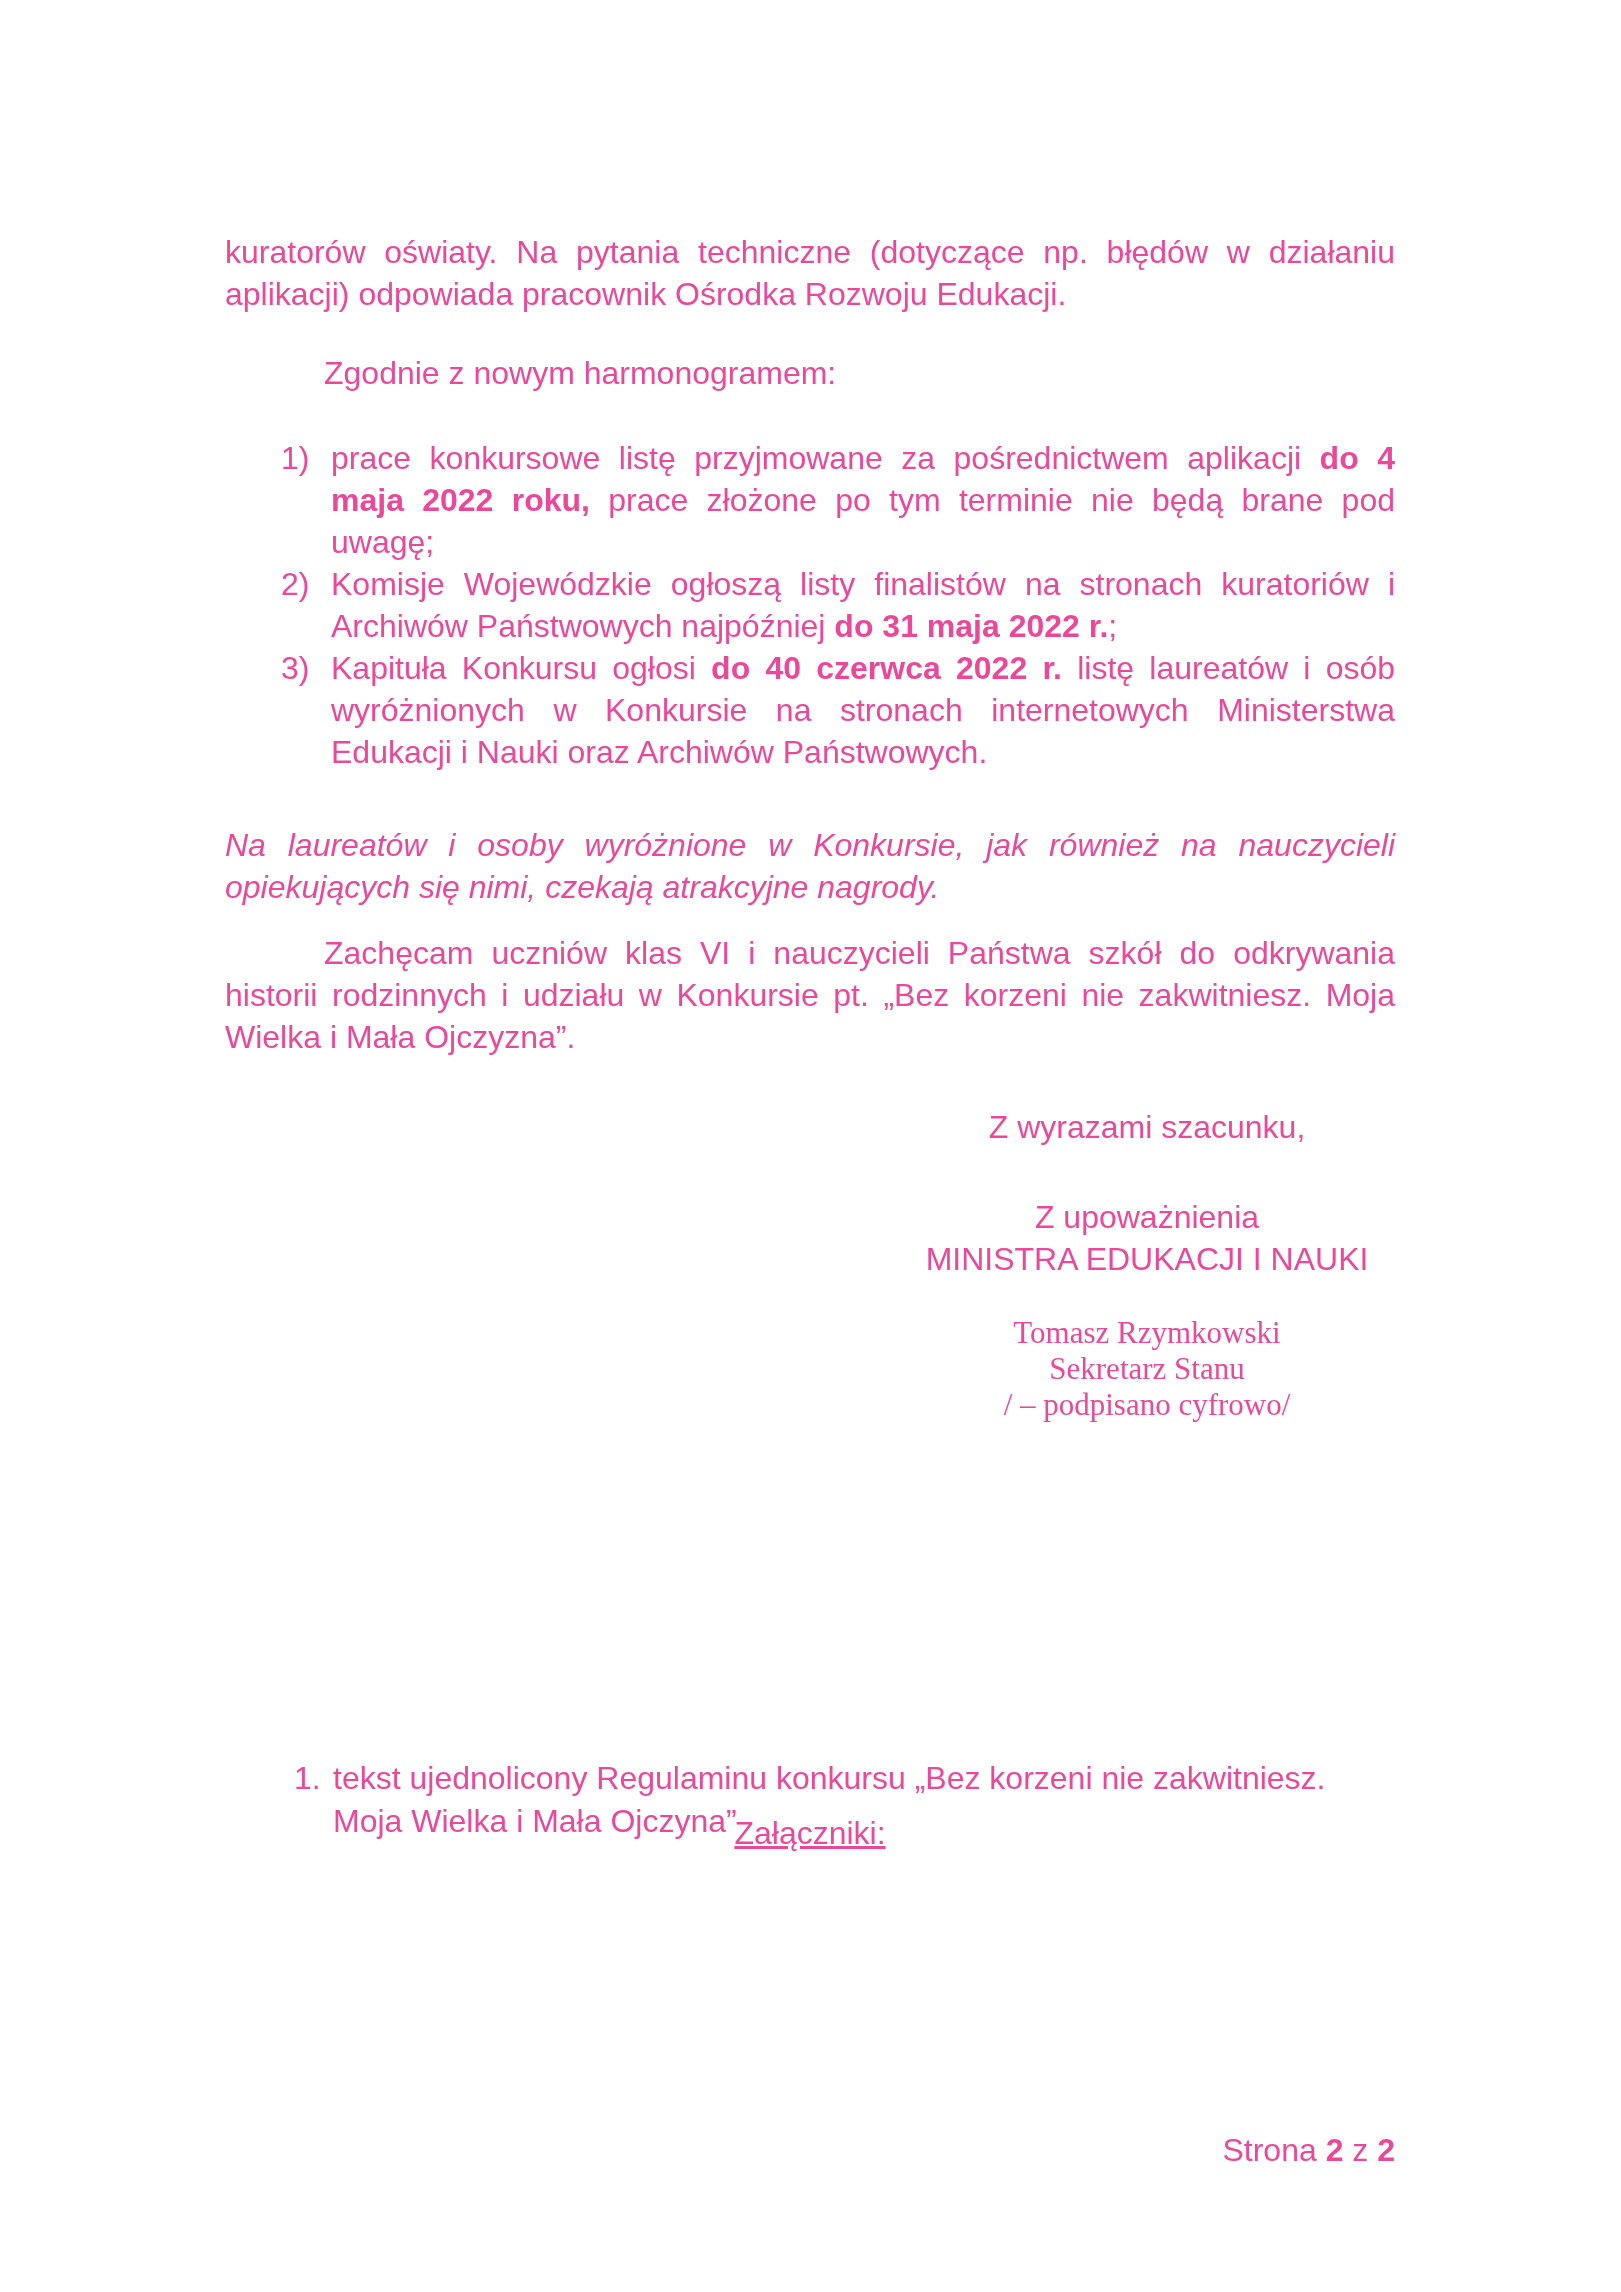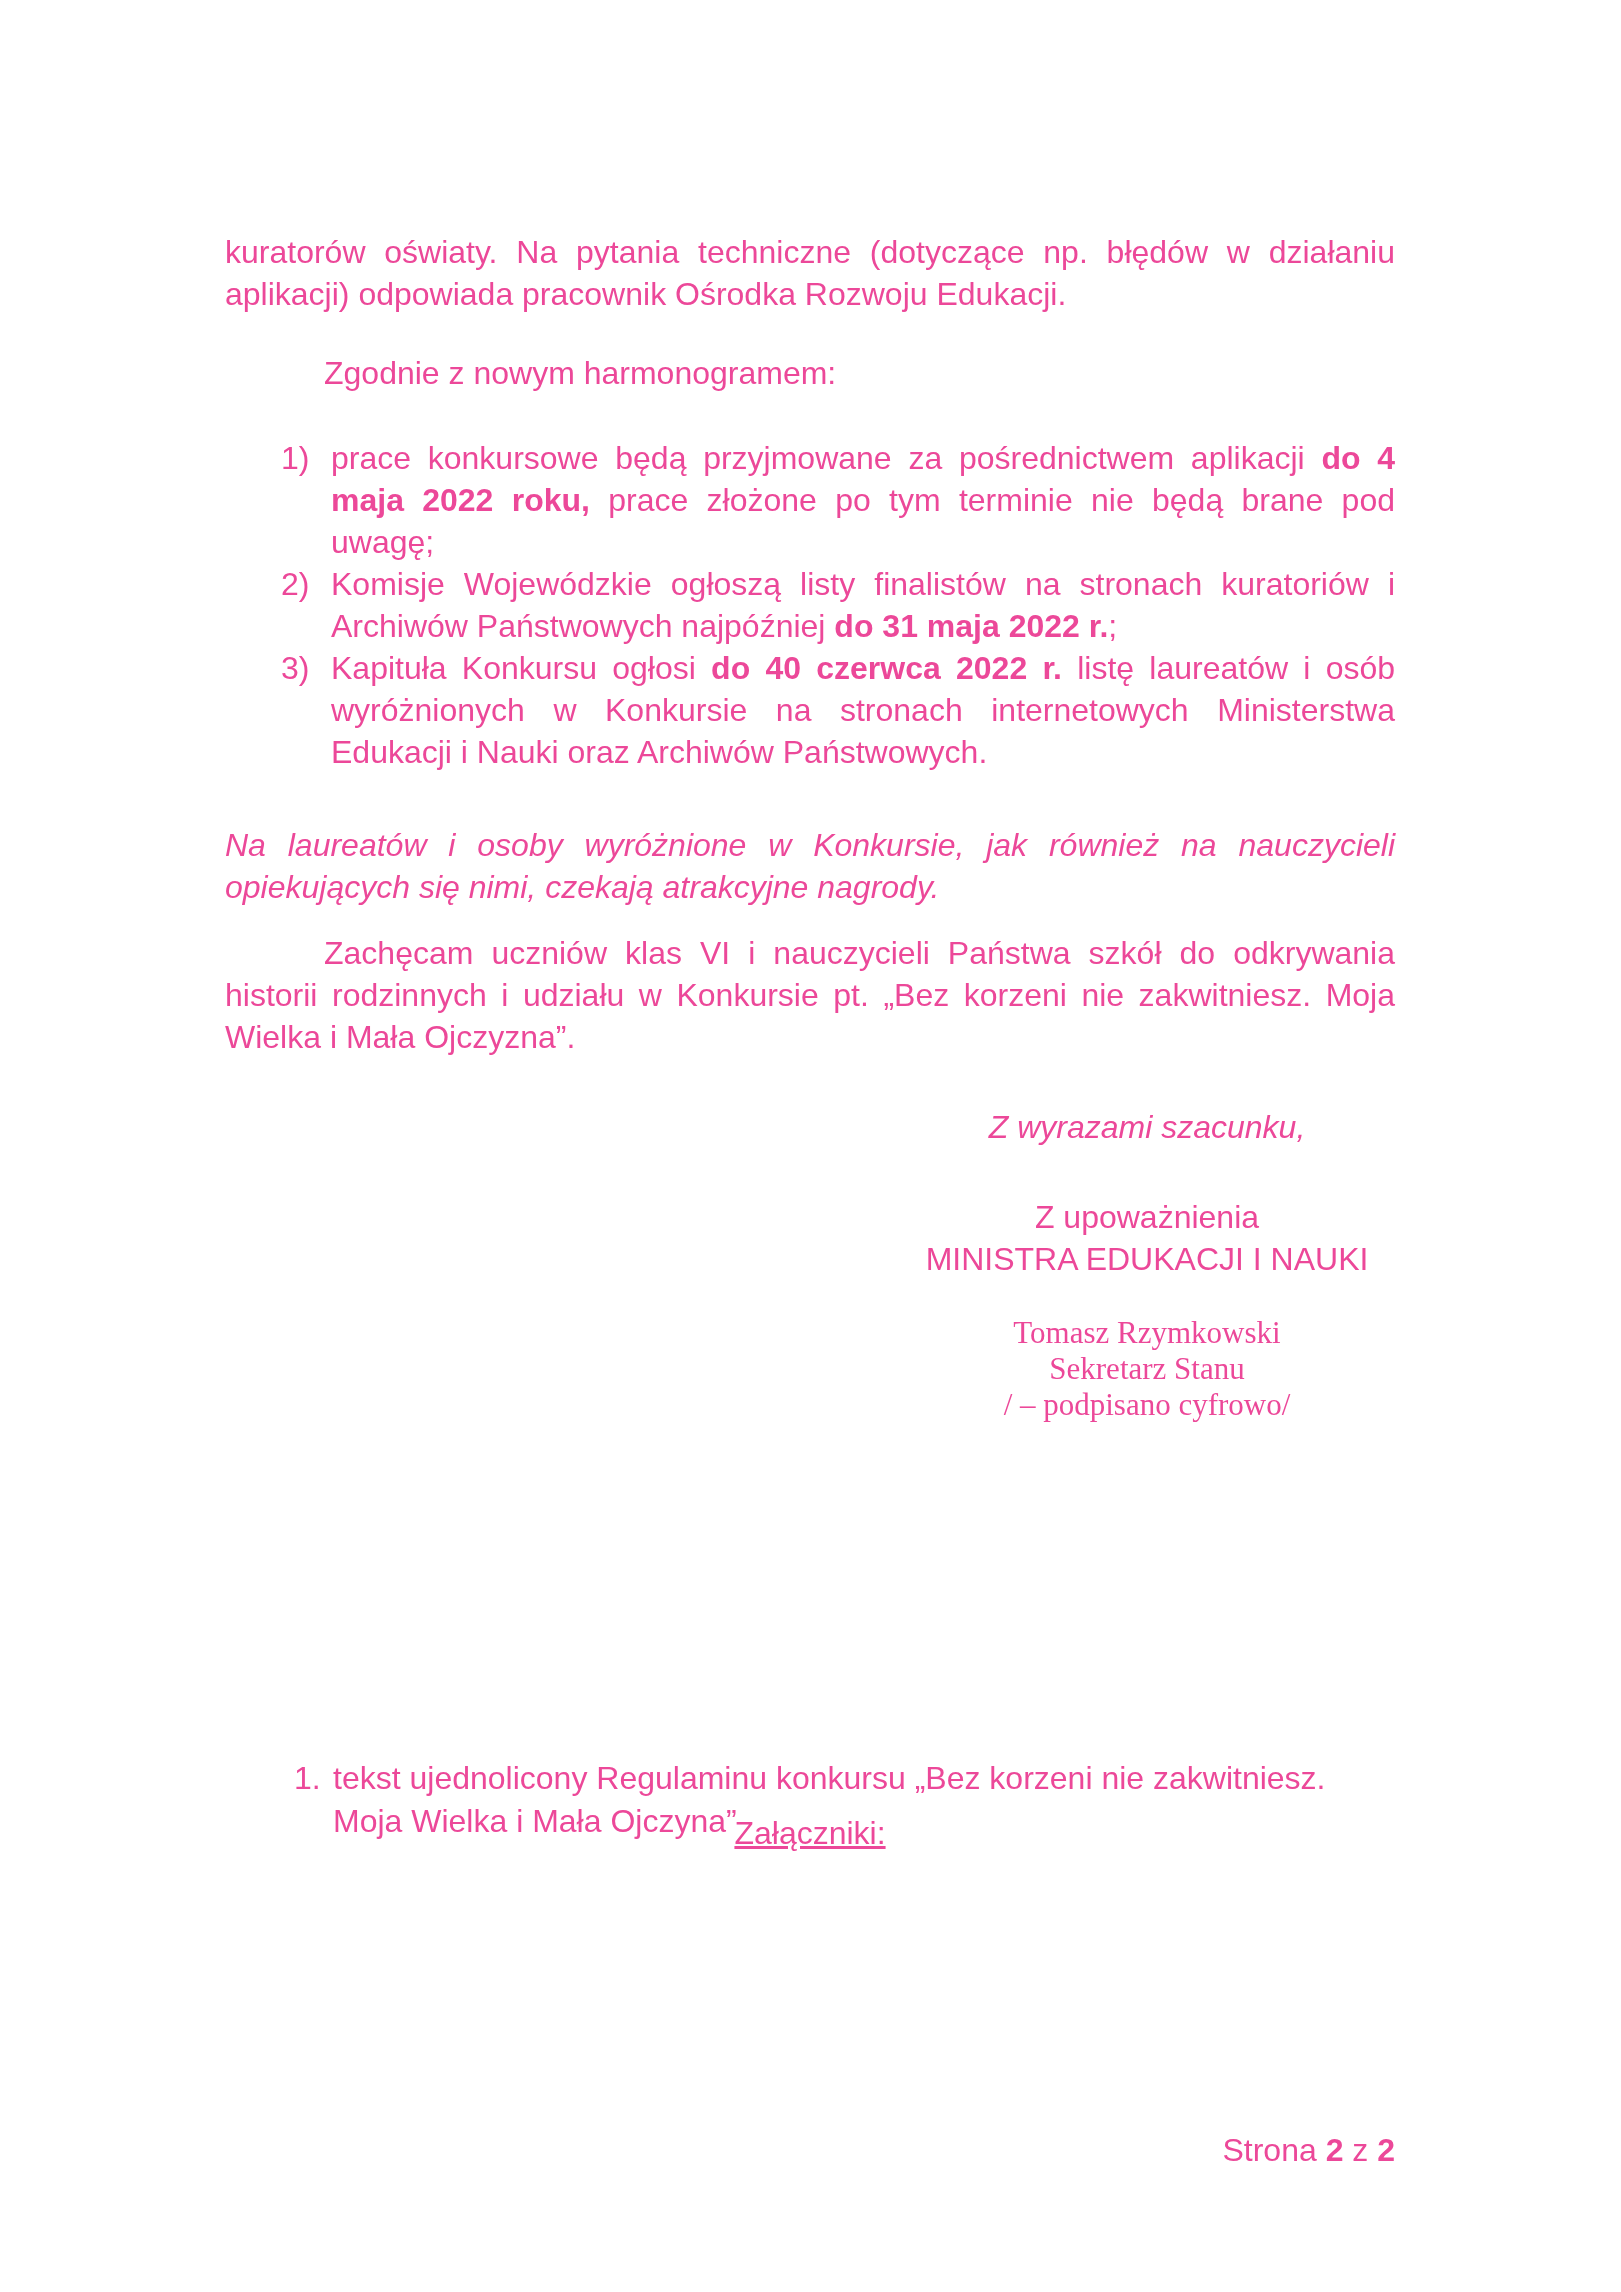--- a/index.html
+++ b/index.html
@@ -24,21 +24,21 @@
   .indent { text-indent: 99px; }
   p { margin: 0; }
 
   
   .sched-list { left: 225px; width: 1170px; }
   .sched-item { position: relative; padding-left: 106px; text-align: justify; }
   .sched-item .marker { position: absolute; left: 56px; top: 0; }
 
   
   .sig-col { left: 843px; width: 608px; text-align: center; }
-  .valediction { font-style: italic; }
+  .valediction { }
   .serif-sig {
     font-family: "Liberation Serif", "DejaVu Serif", serif;
     font-size: 31px;
     line-height: 36px;
   }
 
   .attachments-heading { text-decoration: underline; }
   .attach-item { position: relative; padding-left: 108px; line-height: 43px; }
   .attach-item .marker { position: absolute; left: 69px; top: 0; }
 
@@ -55,21 +55,21 @@
 <body>
 
 <div class="page">
 
   <p class="abs body-col just" style="top:231px;">kuratorów oświaty. Na pytania techniczne (dotyczące np. błędów w działaniu aplikacji) odpowiada pracownik Ośrodka Rozwoju Edukacji.</p>
 
   <p class="abs body-col indent" style="top:352px;">Zgodnie z nowym harmonogramem:</p>
 
   <div class="abs sched-list" style="top:437px;">
     <div class="sched-item">
-      <span class="marker">1)</span><span>prace konkursowe będą przyjmowane za pośrednictwem aplikacji </span><b>do 4 maja 2022 roku,</b><span> prace złożone po tym terminie nie będą brane pod uwagę;</span>
+      <span class="marker">1)</span><span>prace konkursowe listę przyjmowane za pośrednictwem aplikacji </span><b>do 4 maja 2022 roku,</b><span> prace złożone po tym terminie nie będą brane pod uwagę;</span>
     </div>
     <div class="sched-item">
       <span class="marker">2)</span><span>Komisje Wojewódzkie ogłoszą listy finalistów na stronach kuratoriów i Archiwów Państwowych najpóźniej </span><b>do 31 maja 2022 r.</b><span>;</span>
     </div>
     <div class="sched-item">
       <span class="marker">3)</span><span>Kapituła Konkursu ogłosi </span><b>do 40 czerwca 2022 r.</b><span> listę laureatów i osób wyróżnionych w Konkursie na stronach internetowych Ministerstwa Edukacji i Nauki oraz Archiwów Państwowych.</span>
     </div>
   </div>
 
   <p class="abs body-col just" style="top:824px;font-style:italic;">Na laureatów i osoby wyróżnione w Konkursie, jak również na nauczycieli opiekujących się nimi, czekają atrakcyjne nagrody.</p>

